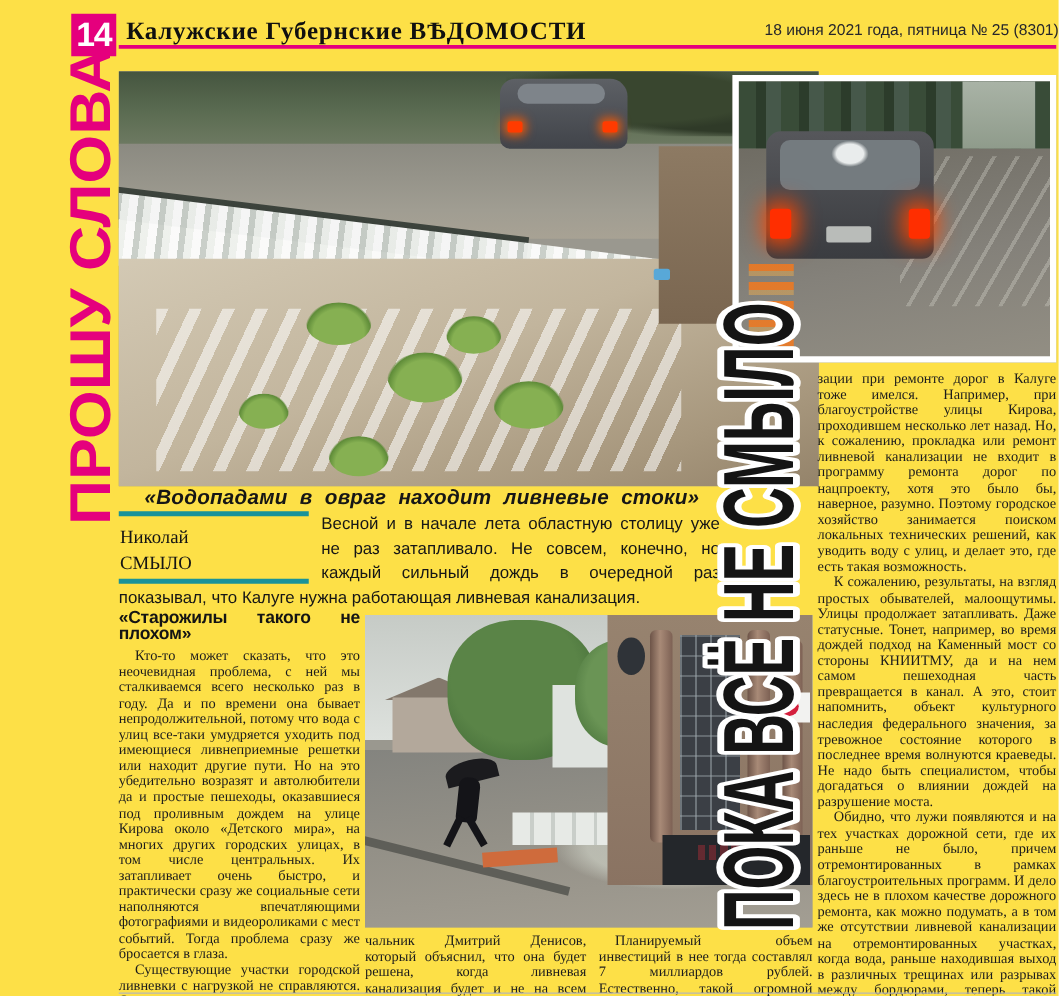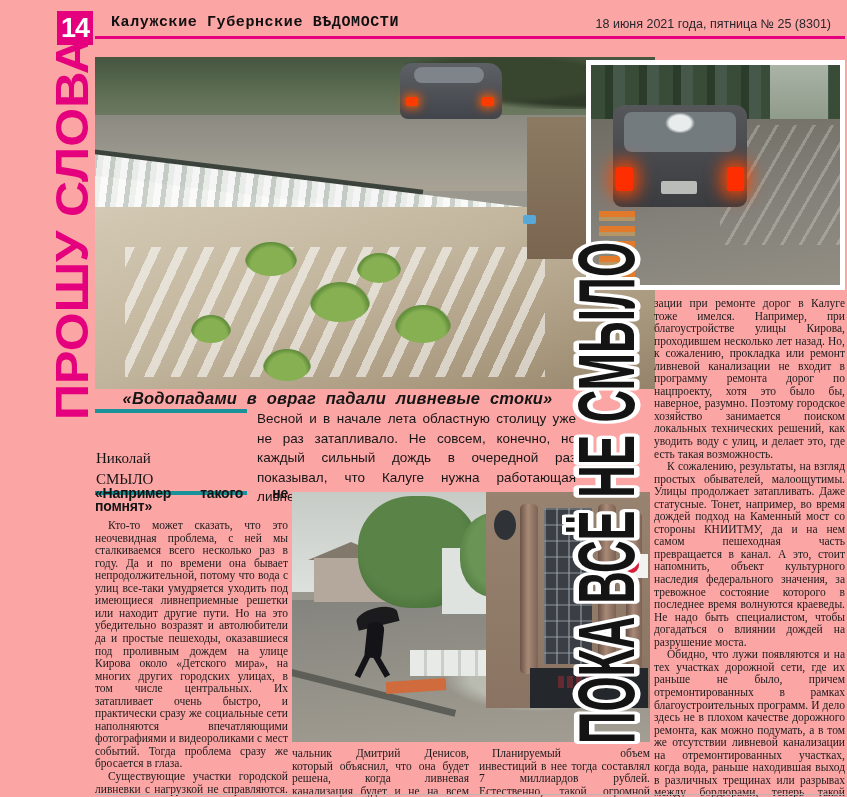--- a/index.html
+++ b/index.html
@@ -1,26 +1,26 @@
 <!DOCTYPE html>
 <html lang="ru"><head>
 <meta charset="utf-8">
 <style>
   html,body{margin:0;padding:0;background:#ffffff;}
-  .page{position:relative;width:847px;height:797px;background:#fca5a5;overflow:hidden;
+  .page{position:relative;width:847px;height:797px;background:#fde047;overflow:hidden;
         font-family:"Liberation Serif","DejaVu Serif",serif;color:#1a1a1a;}
 
   
   .pagenum-box{position:absolute;left:57px;top:11px;width:36px;height:34px;background:#e5007d;
     display:flex;align-items:center;justify-content:center;}
   .pagenum-box span{color:#ffffff;font-family:"Liberation Sans","DejaVu Sans",sans-serif;
     font-weight:bold;font-size:27px;letter-spacing:-1px;}
-  .masthead-title{position:absolute;left:111px;top:14px;font-family:Liberation Mono, monospace;
-    font-weight:bold;font-size:15px;letter-spacing:.6px;color:#101010;}
-  .masthead-date{position:absolute;right:16px;top:17px;width:300px;text-align:right;
+  .masthead-title{position:absolute;left:101px;top:14px;font-family:Liberation Serif, serif;
+    font-weight:bold;font-size:20px;letter-spacing:.6px;color:#101010;}
+  .masthead-date{position:absolute;right:0;top:17px;width:300px;text-align:right;
     font-family:"Liberation Sans","DejaVu Sans",sans-serif;font-size:12.5px;color:#26262b;}
   .masthead-rule{position:absolute;left:95px;top:36px;width:750px;height:3px;background:#e5007d;}
 
   
   .rubric-svg{position:absolute;left:51px;top:22px;}
   .rubric-svg text{font-family:"Liberation Sans","DejaVu Sans",sans-serif;font-weight:bold;fill:#e5007d;}
   .headline-svg{position:absolute;left:562px;top:228px;z-index:30;}
   .headline-svg text{font-family:"Liberation Sans","DejaVu Sans",sans-serif;font-weight:bold;
     fill:#141414;stroke:#ffffff;stroke-width:11px;stroke-linejoin:round;paint-order:stroke fill;}
 
@@ -120,21 +120,21 @@
   .p3-leg1{left:10px;top:44px;width:6px;height:26px;background:#141418;transform:rotate(26deg);}
   .p3-leg2{left:28px;top:44px;width:6px;height:26px;background:#141418;transform:rotate(-30deg);}
 
   
   .caption{position:absolute;left:100px;top:389px;width:475px;text-align:center;
     font-family:"Liberation Sans","DejaVu Sans",sans-serif;font-weight:bold;font-style:italic;
     font-size:16.5px;letter-spacing:.2px;word-spacing:5px;color:#161616;}
   .lead-block{position:absolute;left:95px;top:409px;width:481px;}
   .byline{float:left;width:152px;margin-right:10px;}
   .byline-bar{height:4px;background:#199399;}
-  .byline-name{font-size:15px;line-height:21px;color:#141414;padding:20px 0 1px 1px;margin-top:15px;}
+  .byline-name{font-size:15px;line-height:21px;color:#141414;padding:7px 0 1px 1px;}
   .lead-text{font-family:"Liberation Sans","DejaVu Sans",sans-serif;font-weight:normal;
     font-size:13.5px;line-height:19.5px;text-align:justify;color:#161616;}
 
   .textcol{position:absolute;font-size:11.5px;line-height:12.55px;text-align:justify;color:#1c1c1c;}
   .textcol p{margin:0;}
   .textcol p.indent{text-indent:13px;}
   .subhead{font-family:"Liberation Sans","DejaVu Sans",sans-serif;font-weight:bold;
     font-size:14px;margin:0 0 7px 0;color:#141414;letter-spacing:-.2px;}
   .col1{left:95px;top:487px;width:193px;}
   .mid-left{left:292px;top:747px;width:177px;}
@@ -194,36 +194,36 @@
       <div class="shape p2-tail-r"></div>
       <div class="shape p2-plate"></div>
     </div>
     <div class="shape p2-reflection"></div>
   </div>
 
   <svg class="headline-svg" width="96" height="530" viewBox="0 0 96 530">
     <text transform="rotate(-90)" x="-516" y="72" font-size="80" textLength="502" lengthAdjust="spacingAndGlyphs">ПОКА ВСЁ НЕ СМЫЛО</text>
   </svg>
 
-  <div class="caption">«Водопадами в овраг падали ливневые стоки»</div>
+  <div class="caption">«Водопадами в овраг находит ливневые стоки»</div>
 
   <div class="lead-block">
     <div class="byline">
       <div class="byline-bar"></div>
       <div class="byline-name">
         <div>Николай</div>
         <div>СМЫЛО</div>
       </div>
       <div class="byline-bar"></div>
     </div>
     <div class="lead-text">Весной и в начале лета областную столицу уже не раз затапливало. Не совсем, конечно, но каждый сильный дождь в очередной раз показывал, что Калуге нужна работающая ливневая канализация.</div>
   </div>
 
   <div class="textcol col1">
-    <h3 class="subhead">«Например такого не помнят»</h3>
+    <h3 class="subhead">«Старожилы такого не плохом»</h3>
     <p class="indent">Кто-то может сказать, что это неочевидная проблема, с ней мы сталкиваемся всего несколько раз в году. Да и по времени она бывает непродолжительной, потому что вода с улиц все-таки умудряется уходить под имеющиеся ливнеприемные решетки или находит другие пути. Но на это убедительно возразят и автолюбители да и простые пешеходы, оказавшиеся под проливным дождем на улице Кирова около «Детского мира», на многих других городских улицах, в том числе центральных. Их затапливает очень быстро, и практически сразу же социальные сети наполняются впечатляющими фотографиями и видеороликами с мест событий. Тогда проблема сразу же бросается в глаза.</p>
     <p class="indent">Существующие участки городской ливневки с нагрузкой не справляются. Они сильно замусориваются и не всегда вовремя прочищаются.</p>
   </div>
 
   <div class="photo photo3">
     <div class="shape p3-sky"></div>
     <div class="shape p3-road"></div>
     <div class="shape p3-reflect"></div>
     <div class="shape p3-curb"></div>
     <div class="shape p3-roof"></div>

